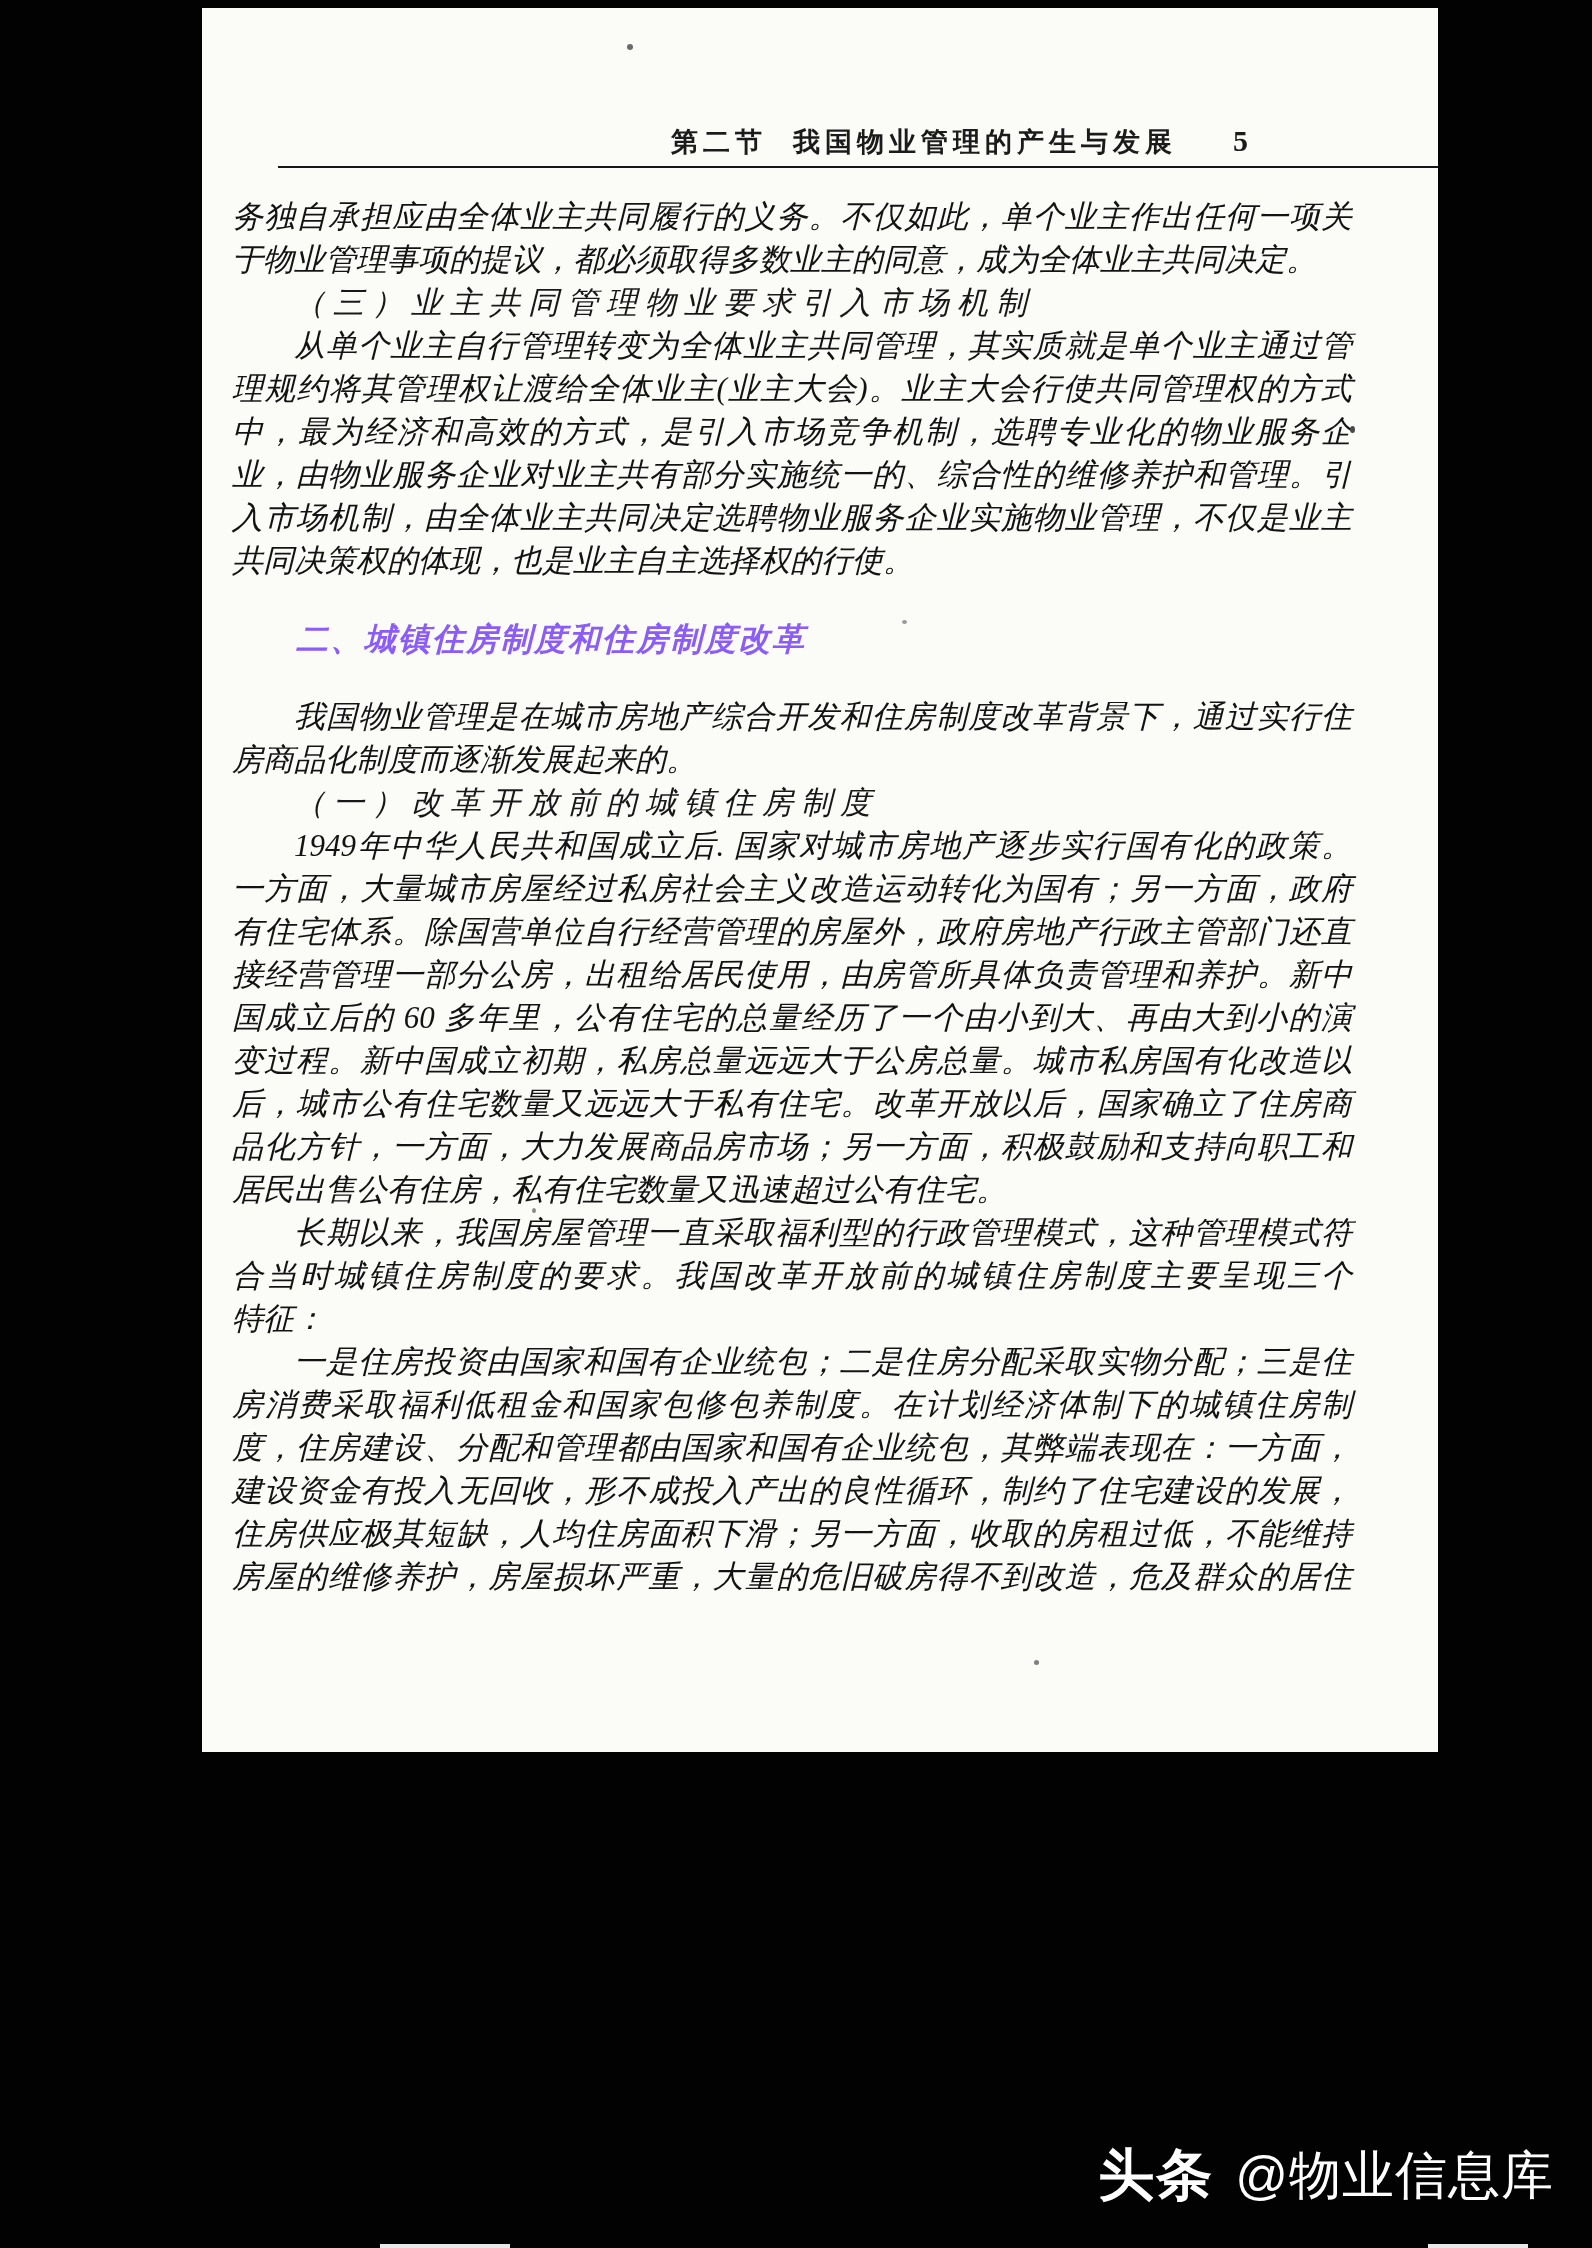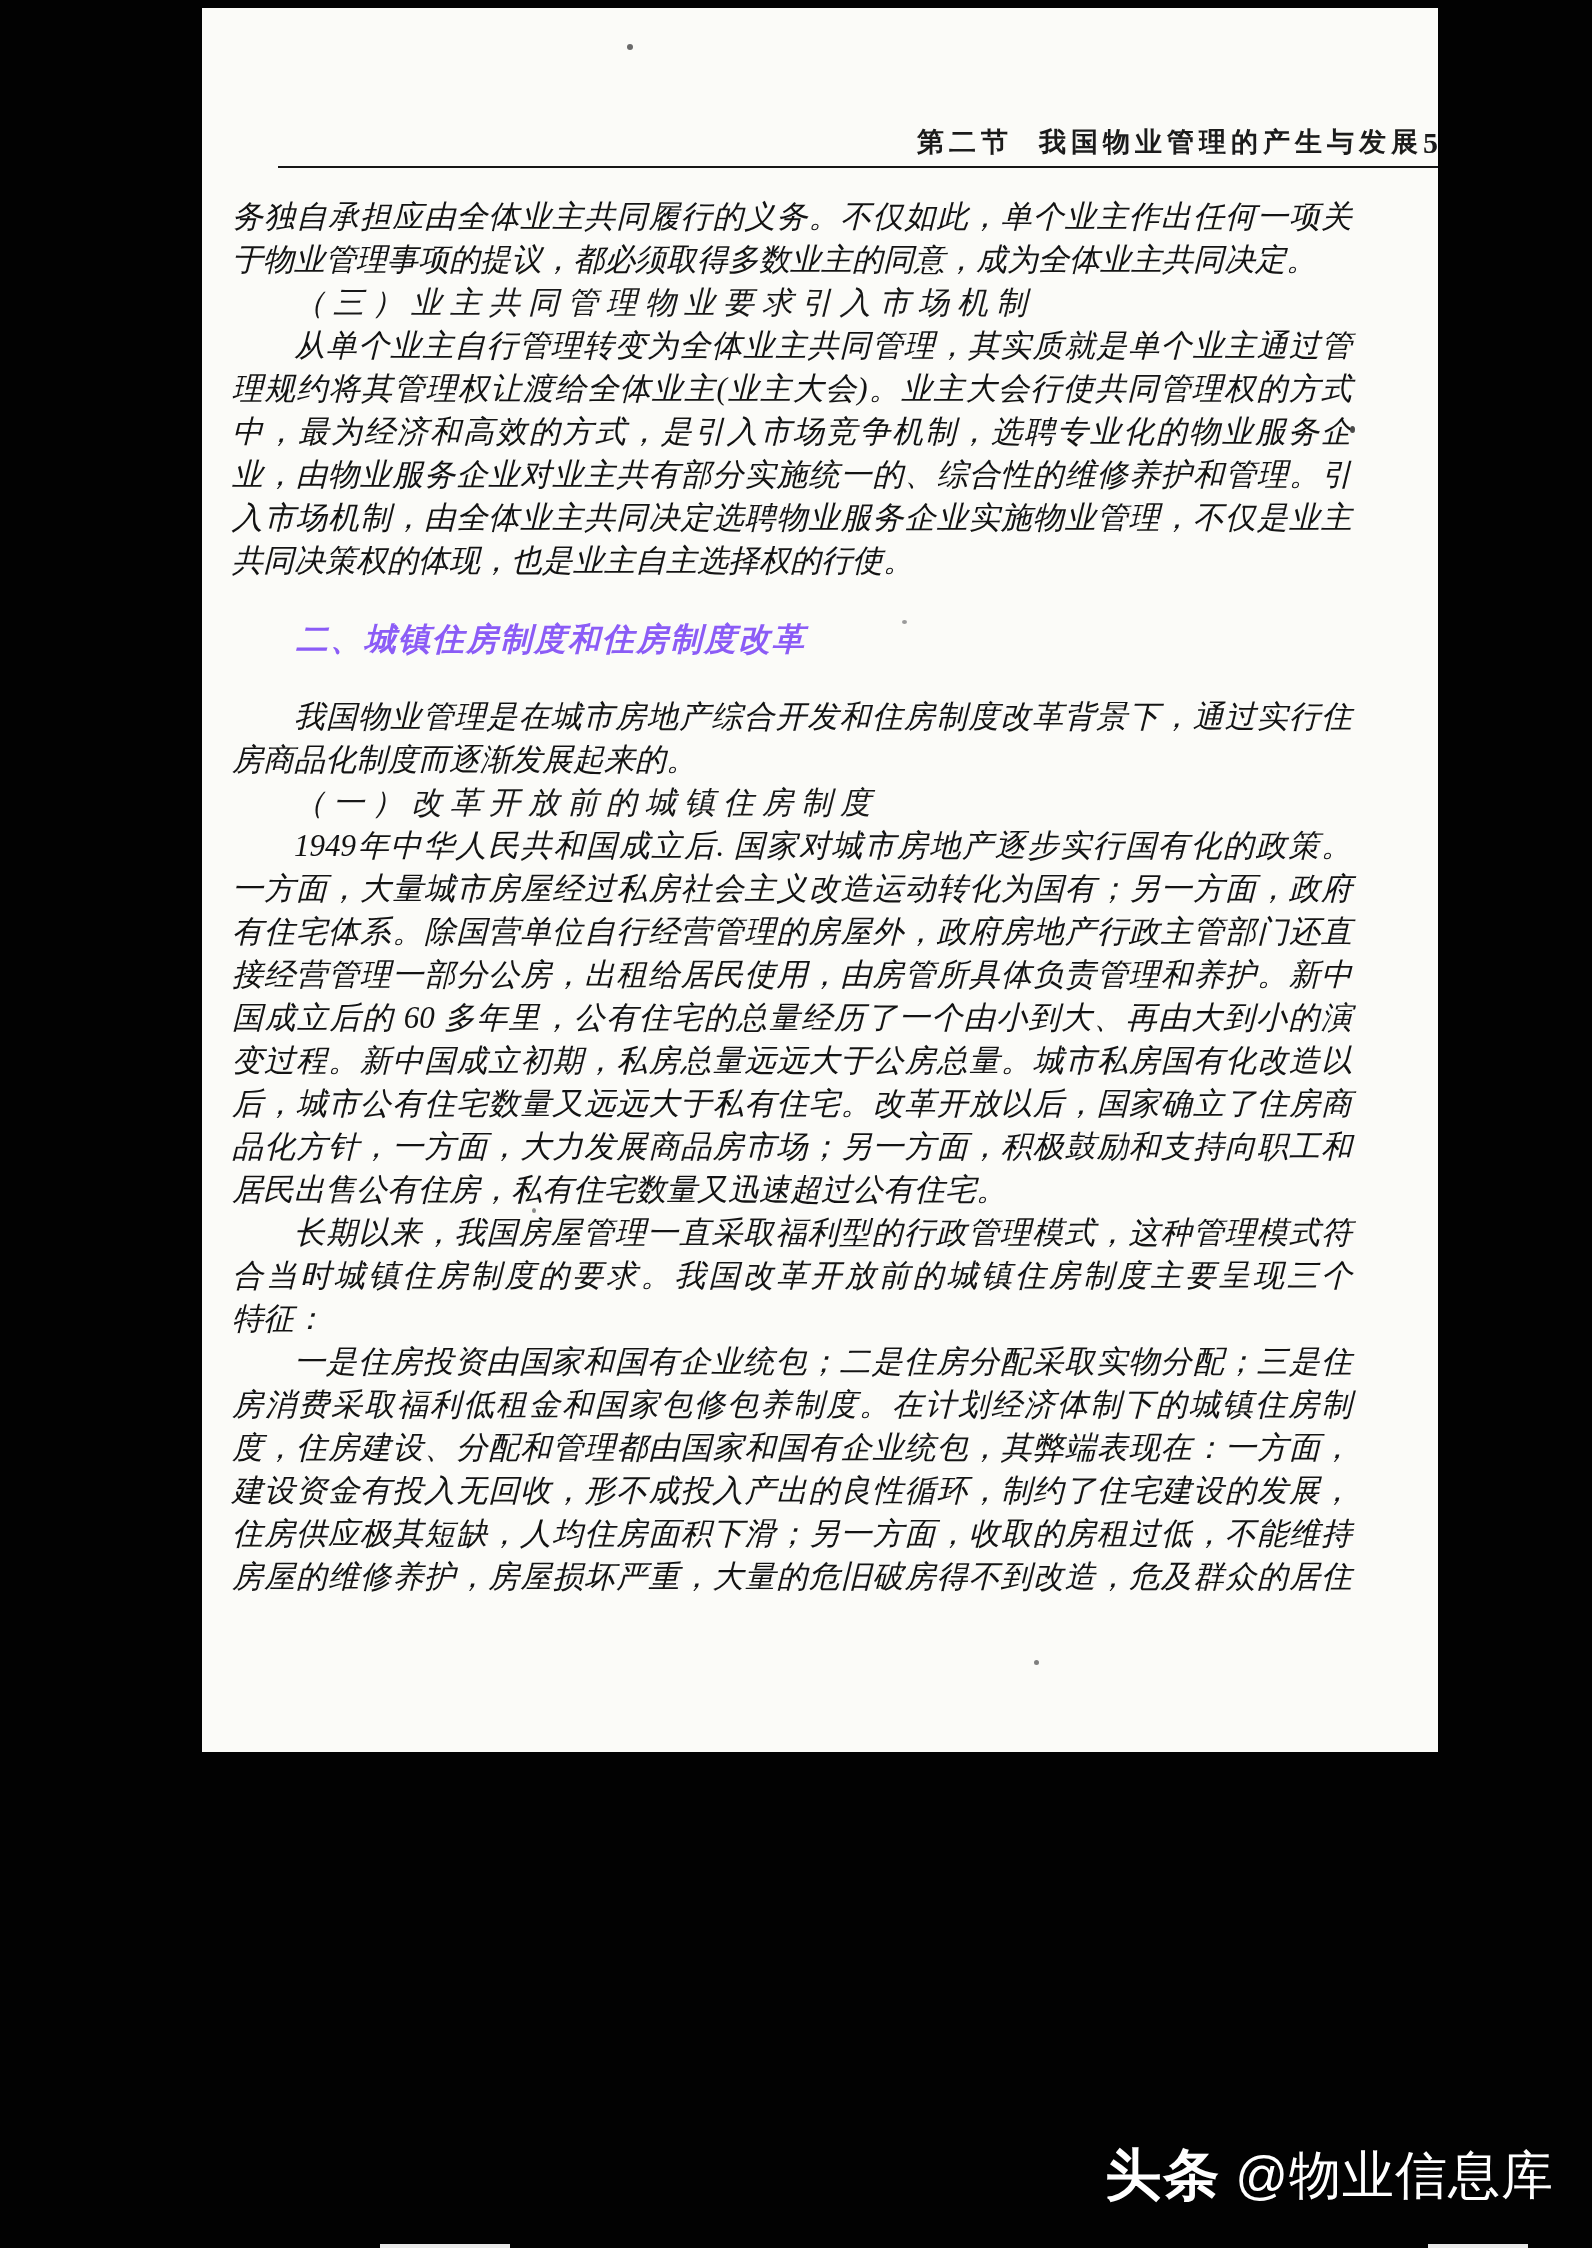--- a/index.html
+++ b/index.html
@@ -9,22 +9,22 @@
     font-family:"Liberation Serif","DejaVu Serif",serif;
   }
   
   .page {
     position:absolute; left:202px; top:8px; width:1236px; height:1744px;
     background:#fbfbf8;
   }
   
   .page-header {
     position:absolute; top:116px; left:0; right:0;
-    display:flex; justify-content:flex-end; align-items:flex-end;
-    
+    display:flex; justify-content:flex-end; align-items:flex-start;
+    padding-right:190px; gap:56px;
     font-weight:bold; font-size:27px; color:#1b1b1b;
   }
   .header-title-group { display:flex; gap:26px; letter-spacing:5px; }
   .page-number { font-size:30px; letter-spacing:0; font-weight:bold; }
   .header-rule {
     position:absolute; top:158px; left:76px; width:1160px; height:2px;
     background:#161616;
   }
   
   .page-body {
@@ -55,21 +55,21 @@
   .edge-artifact { position:absolute; bottom:0; height:4px; background:#e8e8e8; }
   .edge-artifact.e1 { left:380px; width:130px; }
   .edge-artifact.e2 { left:1428px; width:100px; }
   
   .watermark {
     position:absolute; right:38px; bottom:34px;
     display:flex; align-items:center; gap:14px; color:#ffffff;
     font-family:"Liberation Sans","DejaVu Sans",sans-serif;
   }
   .wm-brand  { font-weight:900; font-size:56px; letter-spacing:2px; }
-  .wm-handle { font-weight:500; font-size:52px; letter-spacing:1px; }
+  .wm-handle { font-weight:500; font-size:52px; letter-spacing:1px;margin-left:7px; }
 </style>
 </head>
 <body>
 
 <div class="canvas">
 
   <div class="page">
 
     <div class="page-header">
       <span class="header-title-group">

